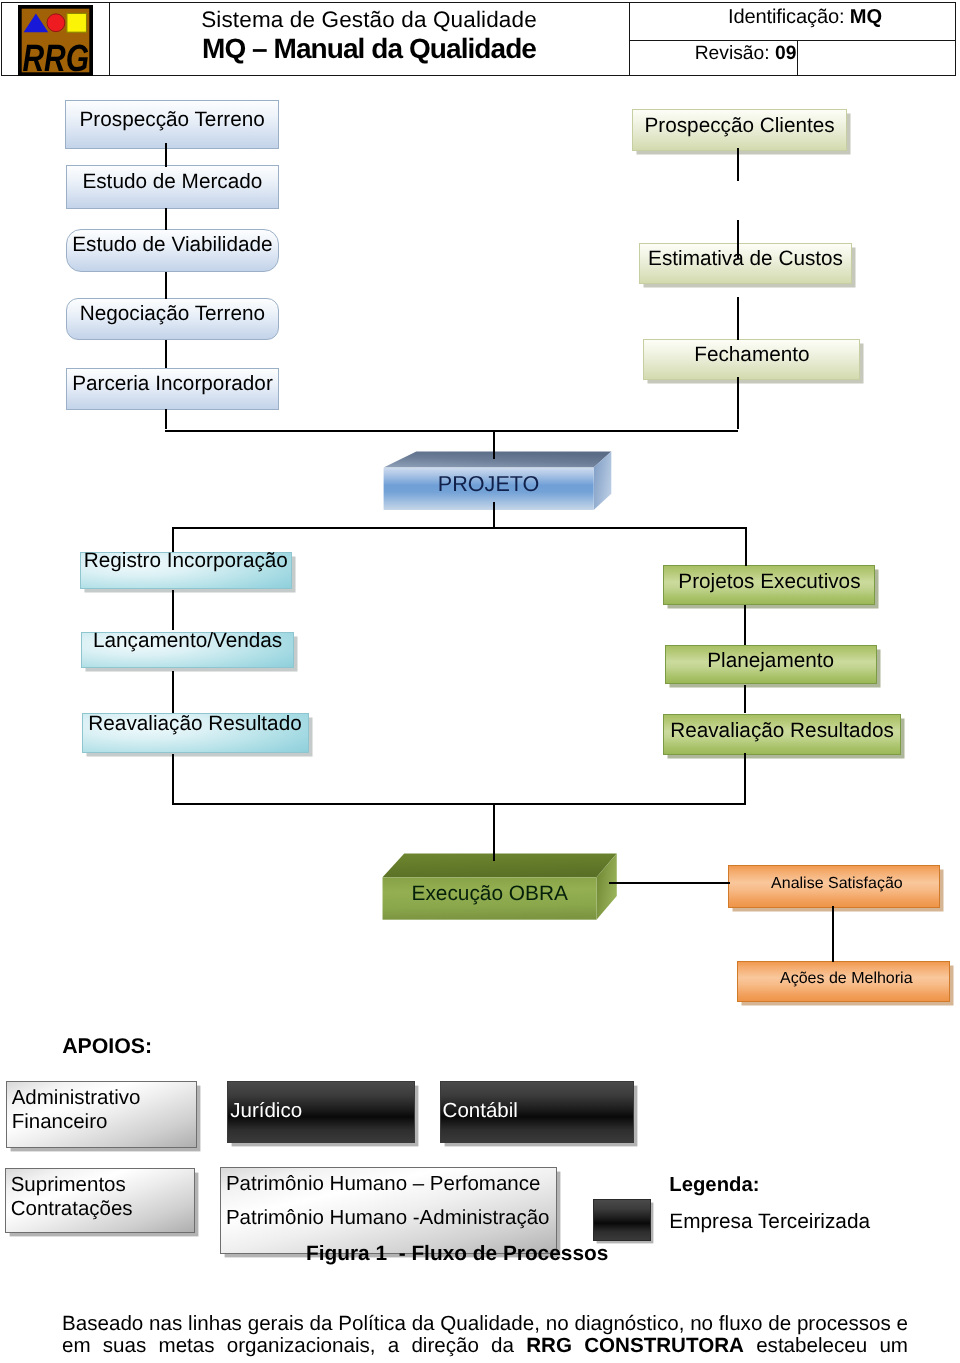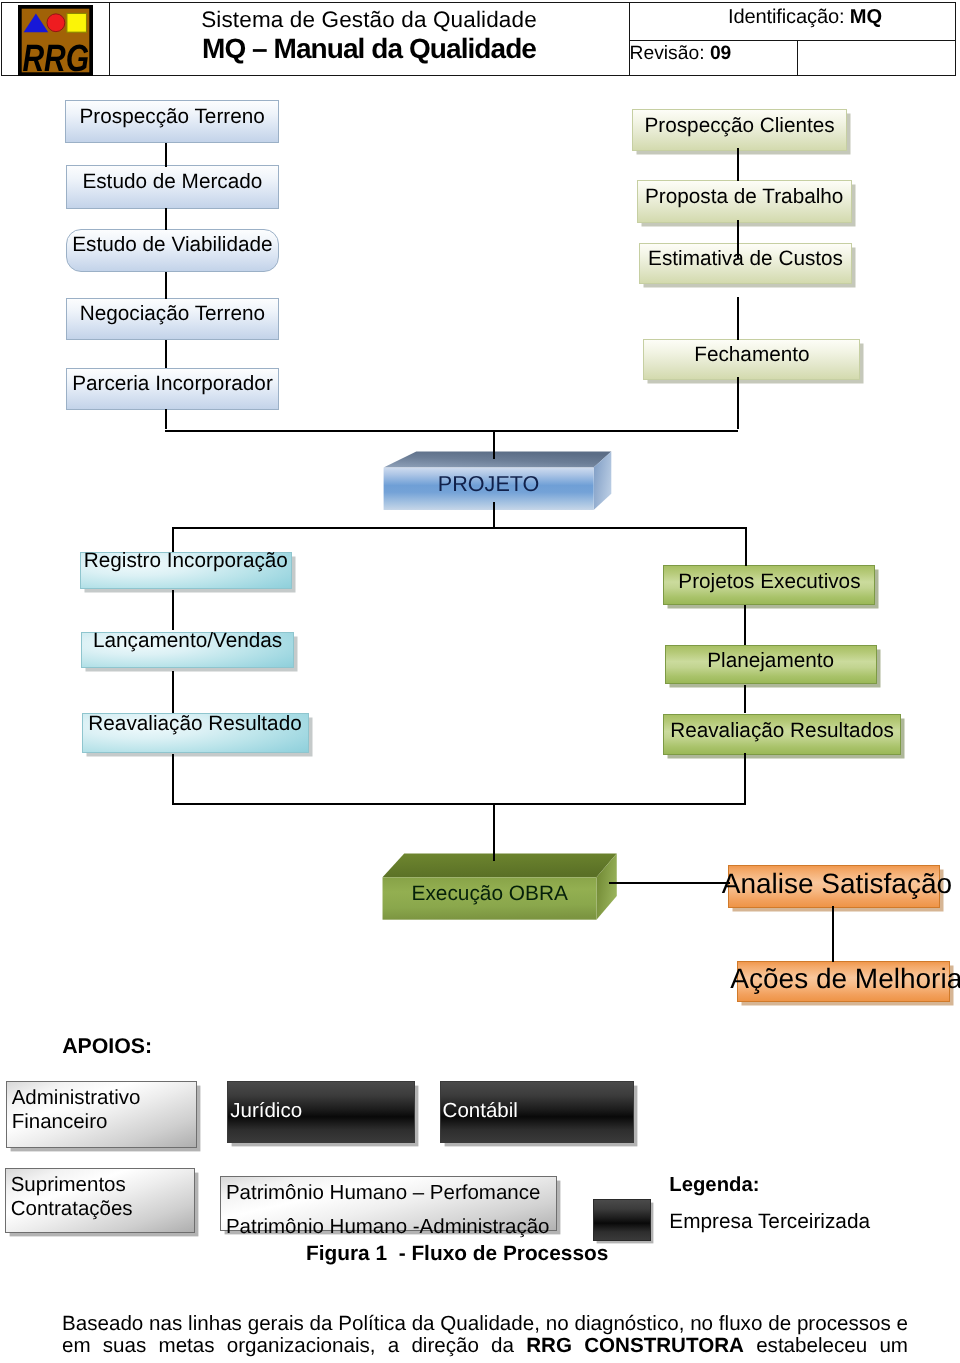--- a/index.html
+++ b/index.html
@@ -18,42 +18,42 @@
   .hdr-title-cell{position:absolute;left:108px;top:0;width:520px;height:100%;
        border-right:1.6px solid #161616;box-sizing:border-box;}
   .hdr-t1{position:absolute;left:0;right:0;top:4px;text-align:center;font-size:22.5px;color:#000;line-height:26px;letter-spacing:0.14px;}
   .hdr-t2{position:absolute;left:0;right:0;top:30px;text-align:center;font-size:28px;font-weight:bold;color:#000;line-height:32px;letter-spacing:-0.93px;}
   .hdr-right{position:absolute;left:628px;top:0;right:0;height:100%;}
   .hdr-ident{position:absolute;left:0;top:0;width:100%;height:37.5px;
        border-bottom:1.6px solid #161616;box-sizing:border-box;
        display:flex;align-items:center;justify-content:center;font-size:20.1px;padding-left:26px;padding-bottom:7px;letter-spacing:-0.15px;}
   .hdr-rev{position:absolute;left:0;top:37.5px;width:168px;height:34px;
        border-right:1.6px solid #161616;box-sizing:border-box;
-       display:flex;align-items:center;justify-content:flex-start;font-size:19.3px;padding-bottom:7px;}
+       display:flex;align-items:center;justify-content:flex-end;font-size:19.3px;padding-bottom:7px;}
   .hdr-folha{position:absolute;left:168px;top:37.5px;right:0;height:34px;
        display:flex;align-items:center;justify-content:center;font-size:19.3px;padding-bottom:7px;}
   .b{font-weight:bold;}
 
   
   .flow{position:absolute;left:0;top:0;width:960px;height:1363px;}
   .nd{position:absolute;box-sizing:border-box;display:flex;align-items:center;
       justify-content:center;text-align:center;color:#000;white-space:nowrap;}
   .nd-blue{background:linear-gradient(to bottom,#fcfdfe 0%,#eff4fa 30%,#dbe5f3 62%,#c3d3e9 100%);
            border:1.1px solid #9bb0c6;font-size:20.75px;padding-bottom:10px;}
   .nd-olive{background:linear-gradient(to bottom,#fdfdf7 0%,#f2f4e4 30%,#e4e8cd 62%,#d3daae 100%);
             border:1.1px solid #c6cfa2;font-size:20.75px;padding-bottom:9px;
             box-shadow:4px 4px 0 -0.5px rgba(150,155,130,0.55);}
   .nd-teal{background:radial-gradient(ellipse 105% 125% at 27% 32%,#f0fafc 0%,#dcf1f5 26%,#bbe4ea 52%,#9cd6e0 76%,#82c9d5 100%);
            border:1.1px solid #8fc5ce;font-size:20.75px;padding-bottom:18px;
            box-shadow:4px 4px 0 -0.5px rgba(140,150,150,0.5);}
   .nd-green{background:linear-gradient(to bottom,#a7bf63 0%,#b6ca79 18%,#cbdb9d 42%,#c2d490 58%,#a9c36a 82%,#9bb858 100%);
             border:1.1px solid #7d9a45;font-size:20.75px;padding-bottom:7px;
             box-shadow:4px 4px 0 -0.5px rgba(120,135,85,0.6);}
   .nd-orange{background:linear-gradient(to bottom,#f0984e 0%,#f4aa6b 12%,#f9c79c 40%,#f7bb88 58%,#f2a05c 84%,#ee9447 100%);
-             border:1.1px solid #d07a2a;font-size:28px;padding-bottom:5px;padding-left:5px;
+             border:1.1px solid #d07a2a;font-size:16px;padding-bottom:5px;padding-left:5px;
              box-shadow:4px 4px 0 -0.5px rgba(180,120,60,0.55);}
   .ln{position:absolute;background:#000;z-index:4;}
   .ln-v{width:2px;}
   .ln-h{height:2px;}
 
   
   .blk{position:absolute;}
   .blk svg{display:block;overflow:visible;}
   .blk-label{position:absolute;display:flex;align-items:center;justify-content:center;
              white-space:nowrap;}
@@ -148,41 +148,38 @@
     <div class="ln ln-v" style="left:744.3px;top:605px;height:40px;"></div>
     <div class="ln ln-v" style="left:744.3px;top:685px;height:28px;"></div>
     <div class="ln ln-v" style="left:744.3px;top:753px;height:51px;"></div>
 
     <div class="ln ln-h" style="left:172.3px;top:802.8px;width:574px;"></div>
     <div class="ln ln-v" style="left:493.2px;top:802.8px;height:58px;"></div>
 
     <div class="ln ln-h" style="left:609px;top:882.4px;width:121px;"></div>
     <div class="ln ln-v" style="left:832.3px;top:906px;height:56px;"></div>
 
-    <div class="nd nd-blue" style="left:65.3px;top:100.1px;width:213.8px;height:43px;text-align:right;">
+    <div class="nd nd-blue" style="left:65.3px;top:100.1px;width:213.8px;height:49px;text-align:right;">
         <span>Prospecção Terreno</span>
       </div>
     <div class="nd nd-blue" style="left:65.7px;top:165.4px;width:213.4px;height:43.6px;">
         <span>Estudo de Mercado</span>
       </div>
     <div class="nd nd-blue" style="left:65.7px;top:228.6px;width:213.4px;height:43.5px;border-radius:15px;">
         <span>Estudo de Viabilidade</span>
       </div>
-    <div class="nd nd-blue" style="left:65.7px;top:298.3px;width:213.4px;height:42px;">
+    <div class="nd nd-blue" style="left:65.7px;top:298.3px;width:213.4px;height:42px;border-radius:12px;">
         <span>Negociação Terreno</span>
       </div>
     <div class="nd nd-blue" style="left:65.9px;top:367.9px;width:213.2px;height:42px;">
         <span>Parceria Incorporador</span>
       </div>
 
     <div class="nd nd-olive" style="left:632.2px;top:109.3px;width:214.8px;height:41.5px;">
         <span>Prospecção Clientes</span>
-      </div>
-    <div class="nd nd-olive" style="left:636.8px;top:180.2px;width:214.8px;height:42.5px;">
-        <span>Proposta de Trabalho</span>
       </div>
     <div class="nd nd-olive" style="left:639.2px;top:243px;width:212.7px;height:41.4px;">
         <span>Estimativa de Custos</span>
       </div>
     <div class="nd nd-olive" style="left:643.4px;top:339.3px;width:217px;height:40.7px;">
         <span>Fechamento</span>
       </div>
 
     <div class="blk" style="left:383px;top:451px;width:229px;height:60px;">
       <svg width="229" height="60" viewBox="0 0 229 60">
@@ -282,21 +279,21 @@
       <div>Contratações</div>
     </div>
 
     <div class="dark" style="left:227.3px;top:1081px;width:187.4px;height:61.8px;">
       <span>Jurídico</span>
     </div>
     <div class="dark" style="left:439.6px;top:1081px;width:194px;height:61.8px;">
       <span>Contábil</span>
     </div>
 
-    <div class="patri" style="left:219.9px;top:1166.8px;width:337.3px;height:55px;margin-top:9px;">
+    <div class="patri" style="left:219.9px;top:1166.8px;width:337.3px;height:87px;">
       <div>Patrimônio Humano – Perfomance</div>
       <div>Patrimônio Humano -Administração</div>
     </div>
 
     <div class="fig-cap">Figura 1  - Fluxo de Processos</div>
 
     <div class="legend-sw"></div>
     <div class="legend-title">Legenda:</div>
     <div class="legend-text">Empresa Terceirizada</div>
   </div>

